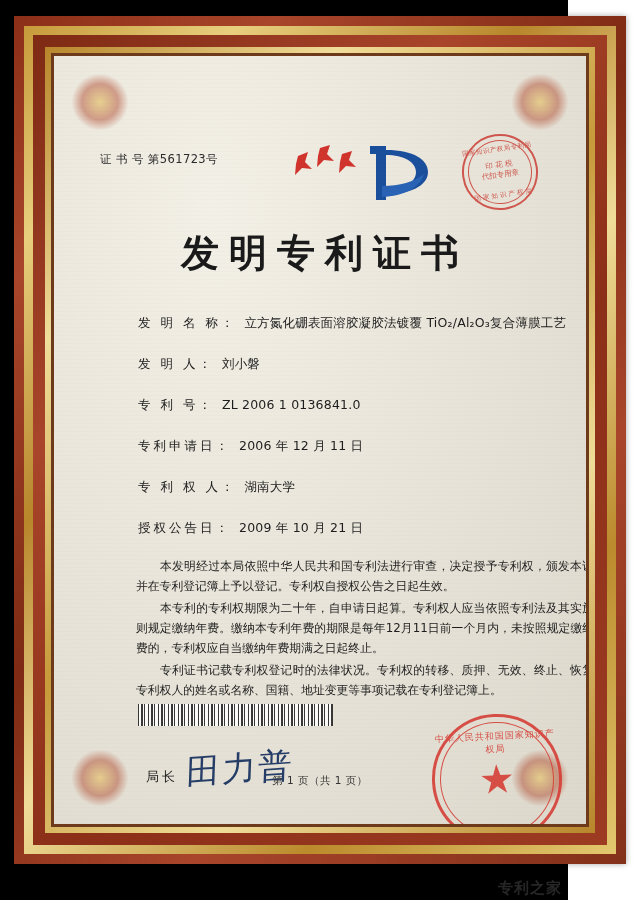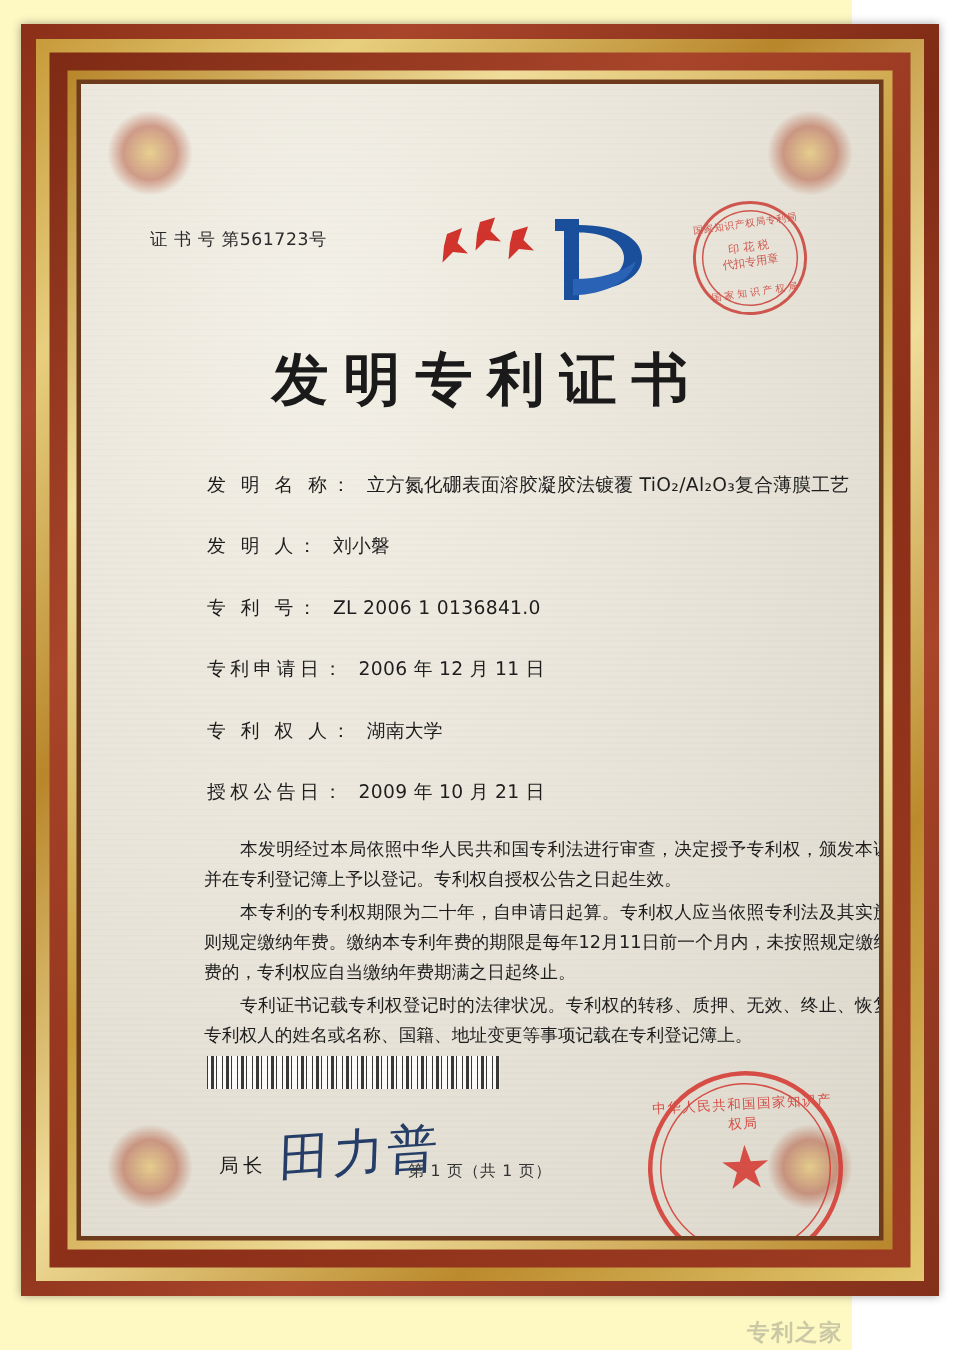--- a/index.html
+++ b/index.html
@@ -12,21 +12,21 @@
     height: 900px;
     font-family: "DejaVu Sans", sans-serif;
     overflow: hidden;
   }
 
   
   #page {
     position: relative;
     width: 568px;
     height: 900px;
-    background: #fef9c3;
+    background: #000000;
   }
 
   .frame-outer {
     position: absolute;
     left: 14px;
     top: 16px;
     width: 612px;
     height: 848px;
     background: linear-gradient(135deg, #8c2f18 0%, #a8452a 18%, #7e2a14 45%, #a8452a 70%, #83301a 100%);
     box-shadow: 0 0 6px rgba(0,0,0,0.35);

